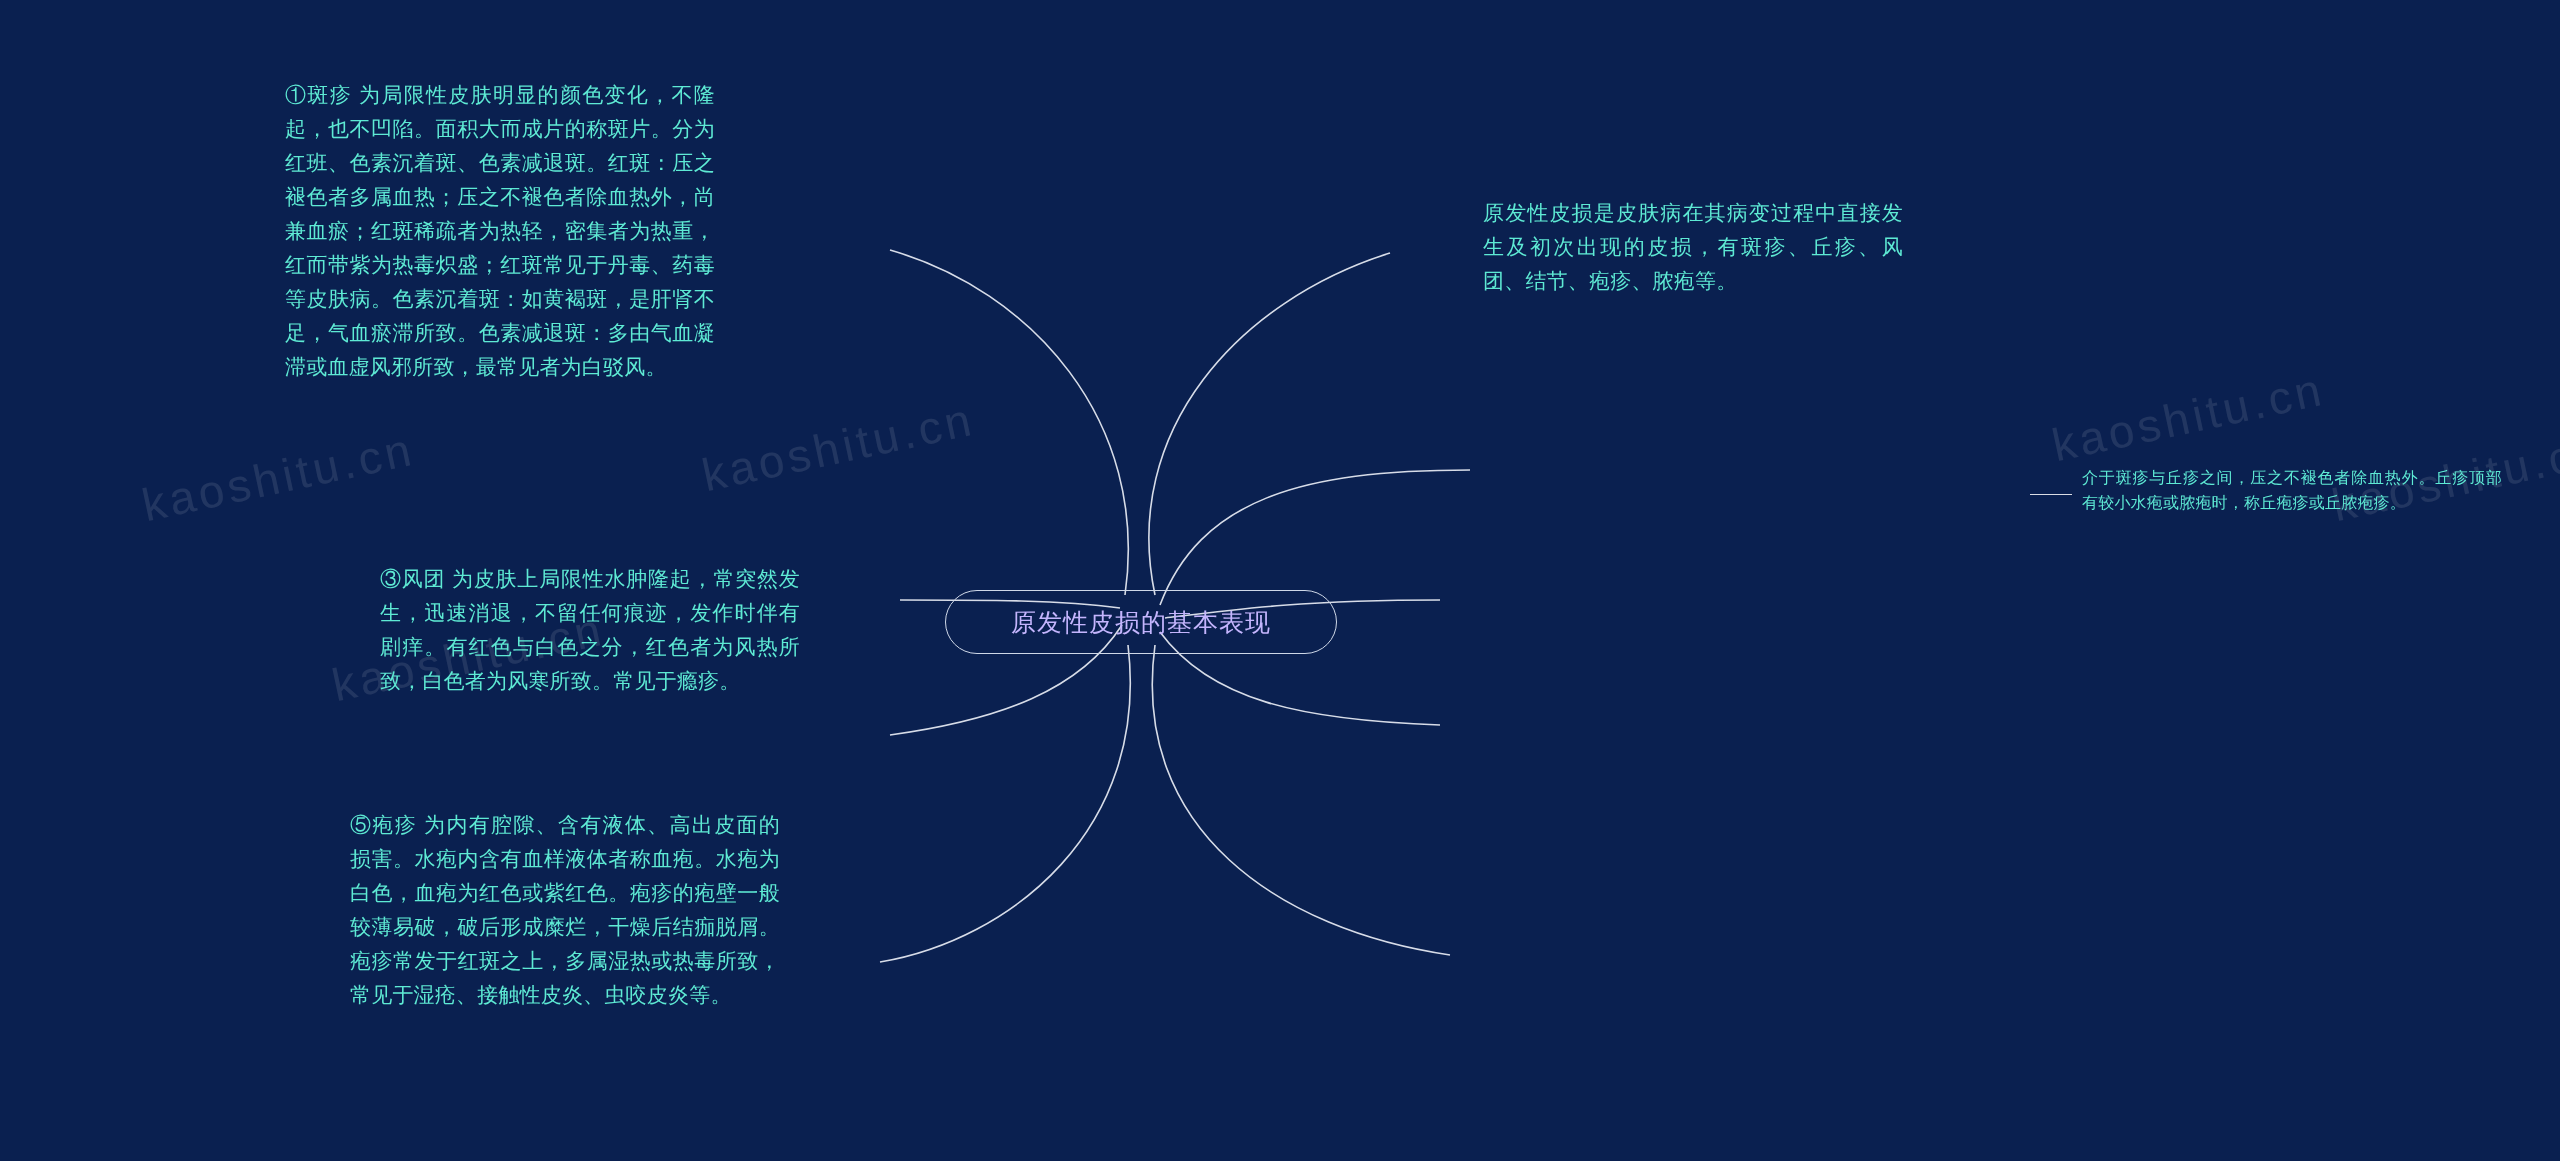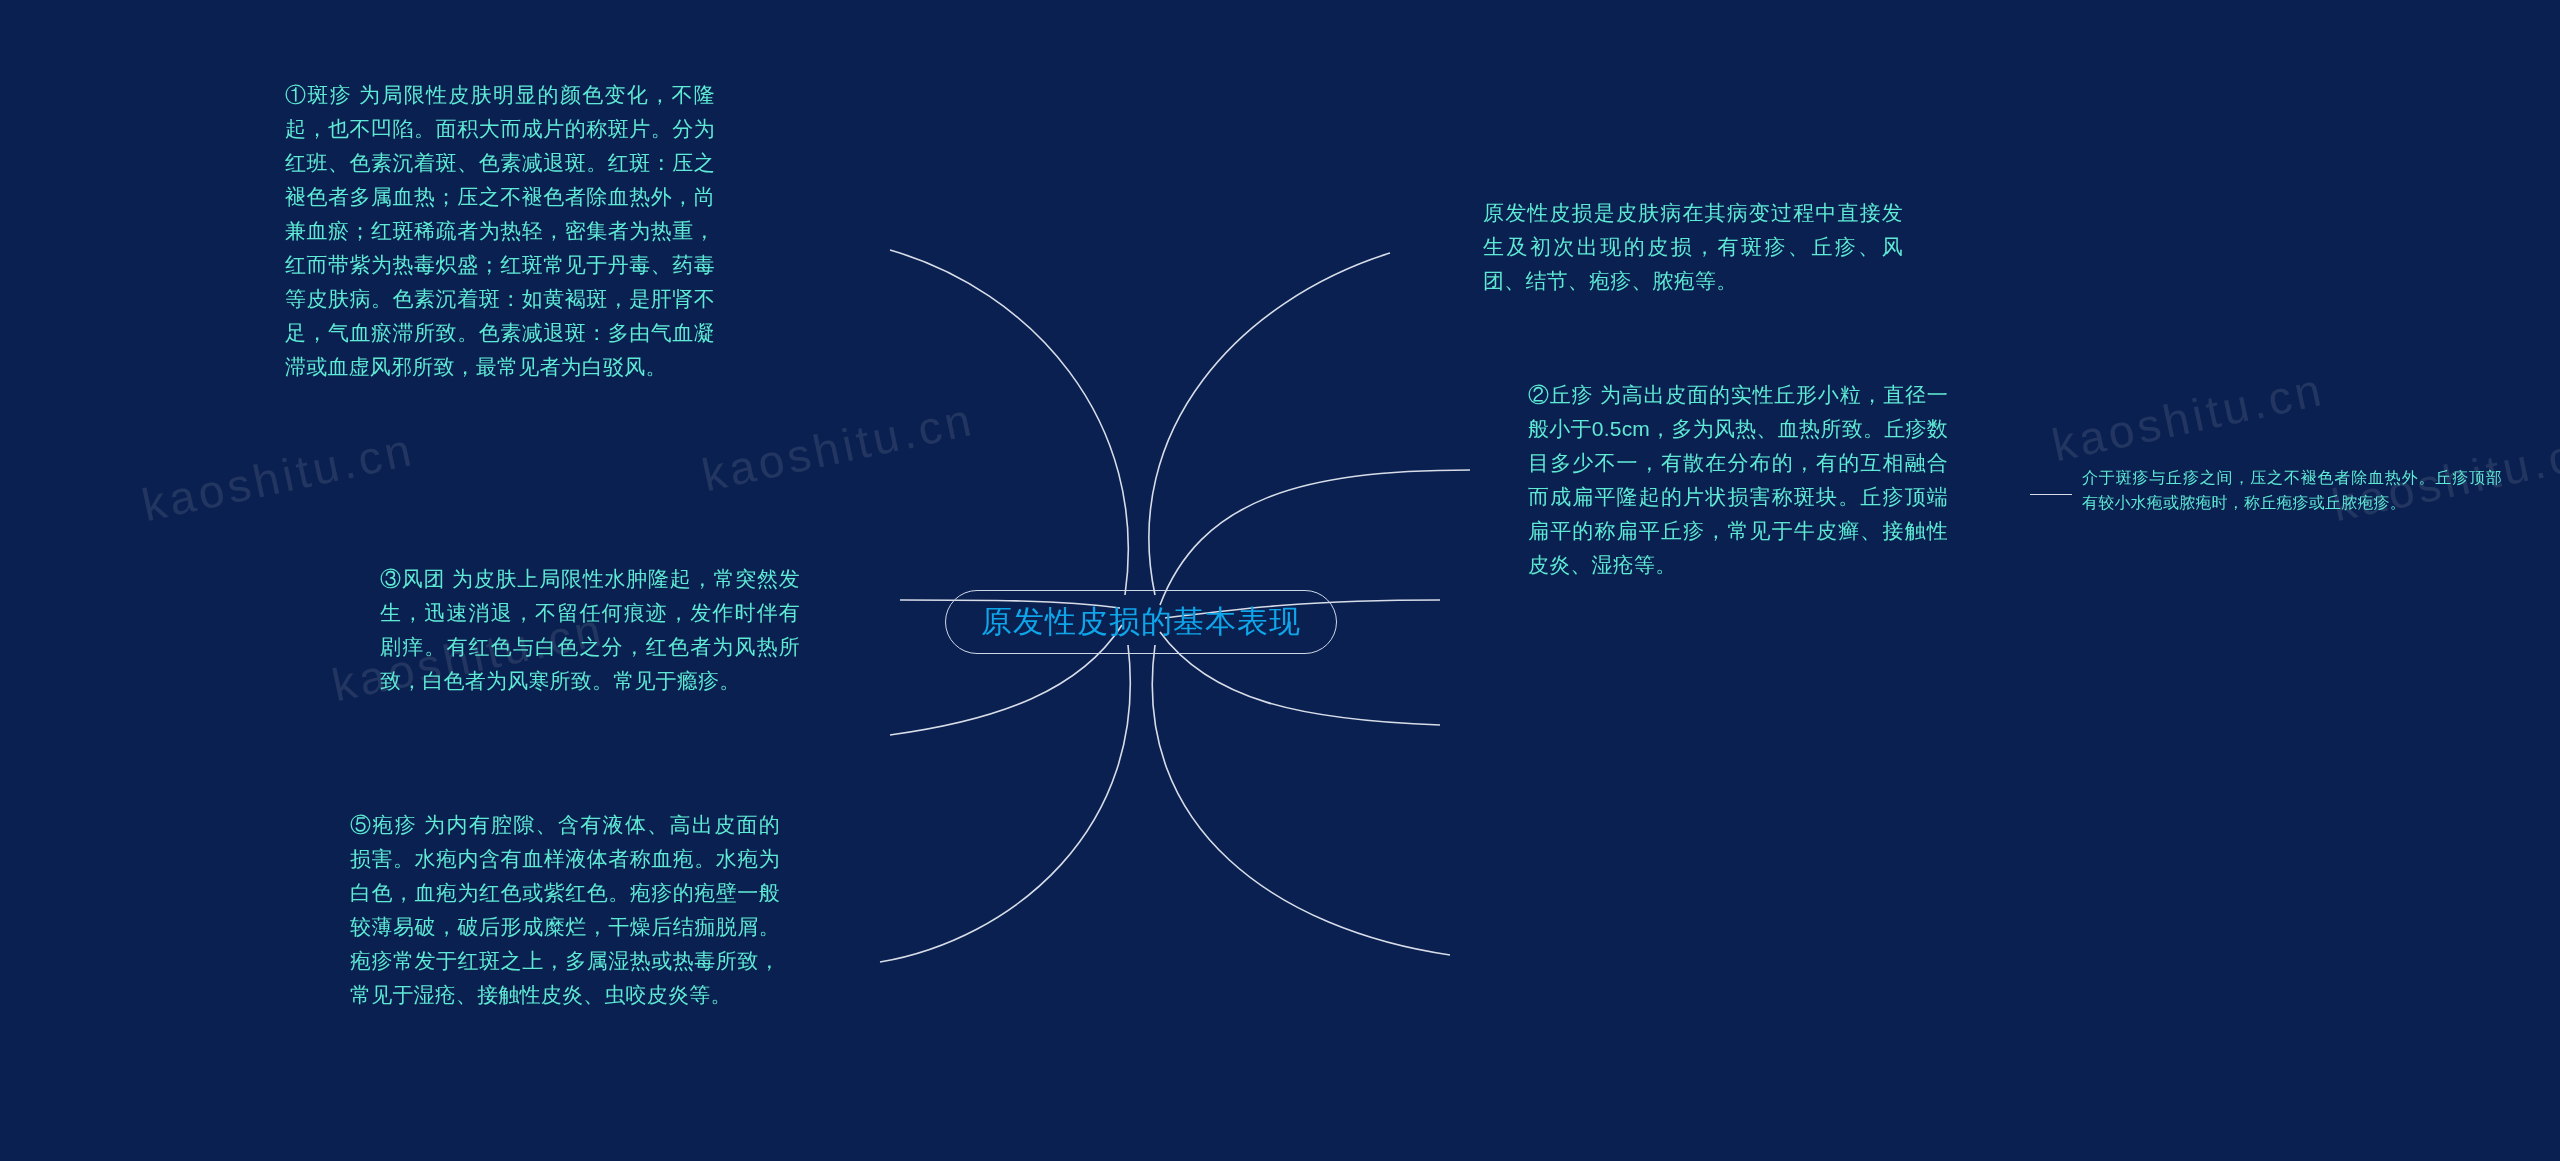--- a/index.html
+++ b/index.html
@@ -40,23 +40,23 @@
     left: 945px;
     top: 590px;
     width: 390px;
     height: 62px;
     border: 1px solid #cfd8e8;
     border-radius: 32px;
     background: transparent;
     display: flex;
     align-items: center;
     justify-content: center;
-    font-size: 31px;
+    font-size: 25px;
     letter-spacing: 1px;
-    color: #0ea5e9;
+    color: #c4b5fd;
   }
   .wm {
     position: absolute;
     color: rgba(255,255,255,0.10);
     font-size: 46px;
     letter-spacing: 4px;
     transform: rotate(-12deg);
     user-select: none;
     pointer-events: none;
   }
@@ -112,23 +112,20 @@
   </div>
 
   <div class="node" style="left:350px; top:808px; width:430px; text-align:justify;">
     <span>⑤疱疹 为内有腔隙、含有液体、高出皮面的损害。水疱内含有血样液体者称血疱。水疱为白色，血疱为红色或紫红色。疱疹的疱壁一般较薄易破，破后形成糜烂，干燥后结痂脱屑。疱疹常发于红斑之上，多属湿热或热毒所致，常见于湿疮、接触性皮炎、虫咬皮炎等。</span>
   </div>
 
   <div class="node" style="left:1483px; top:196px; width:420px; text-align:justify;">
     <span>原发性皮损是皮肤病在其病变过程中直接发生及初次出现的皮损，有斑疹、丘疹、风团、结节、疱疹、脓疱等。</span>
   </div>
 
-  <div class="node" style="left:1528px; top:378px; width:420px; text-align:justify;">
-    <span>②丘疹 为高出皮面的实性丘形小粒，直径一般小于0.5cm，多为风热、血热所致。丘疹数目多少不一，有散在分布的，有的互相融合而成扁平隆起的片状损害称斑块。丘疹顶端扁平的称扁平丘疹，常见于牛皮癣、接触性皮炎、湿疮等。</span>
-  </div>
 
 
 
   <div class="leaf-line" style="left:2030px; top:494px; width:42px;"></div>
   <div class="node" style="left:2082px; top:466px; width:420px; font-size:16px; line-height:1.55; text-align:justify;">
     <span>介于斑疹与丘疹之间，压之不褪色者除血热外。丘疹顶部有较小水疱或脓疱时，称丘疱疹或丘脓疱疹。</span>
   </div>
 
 </div>
 

